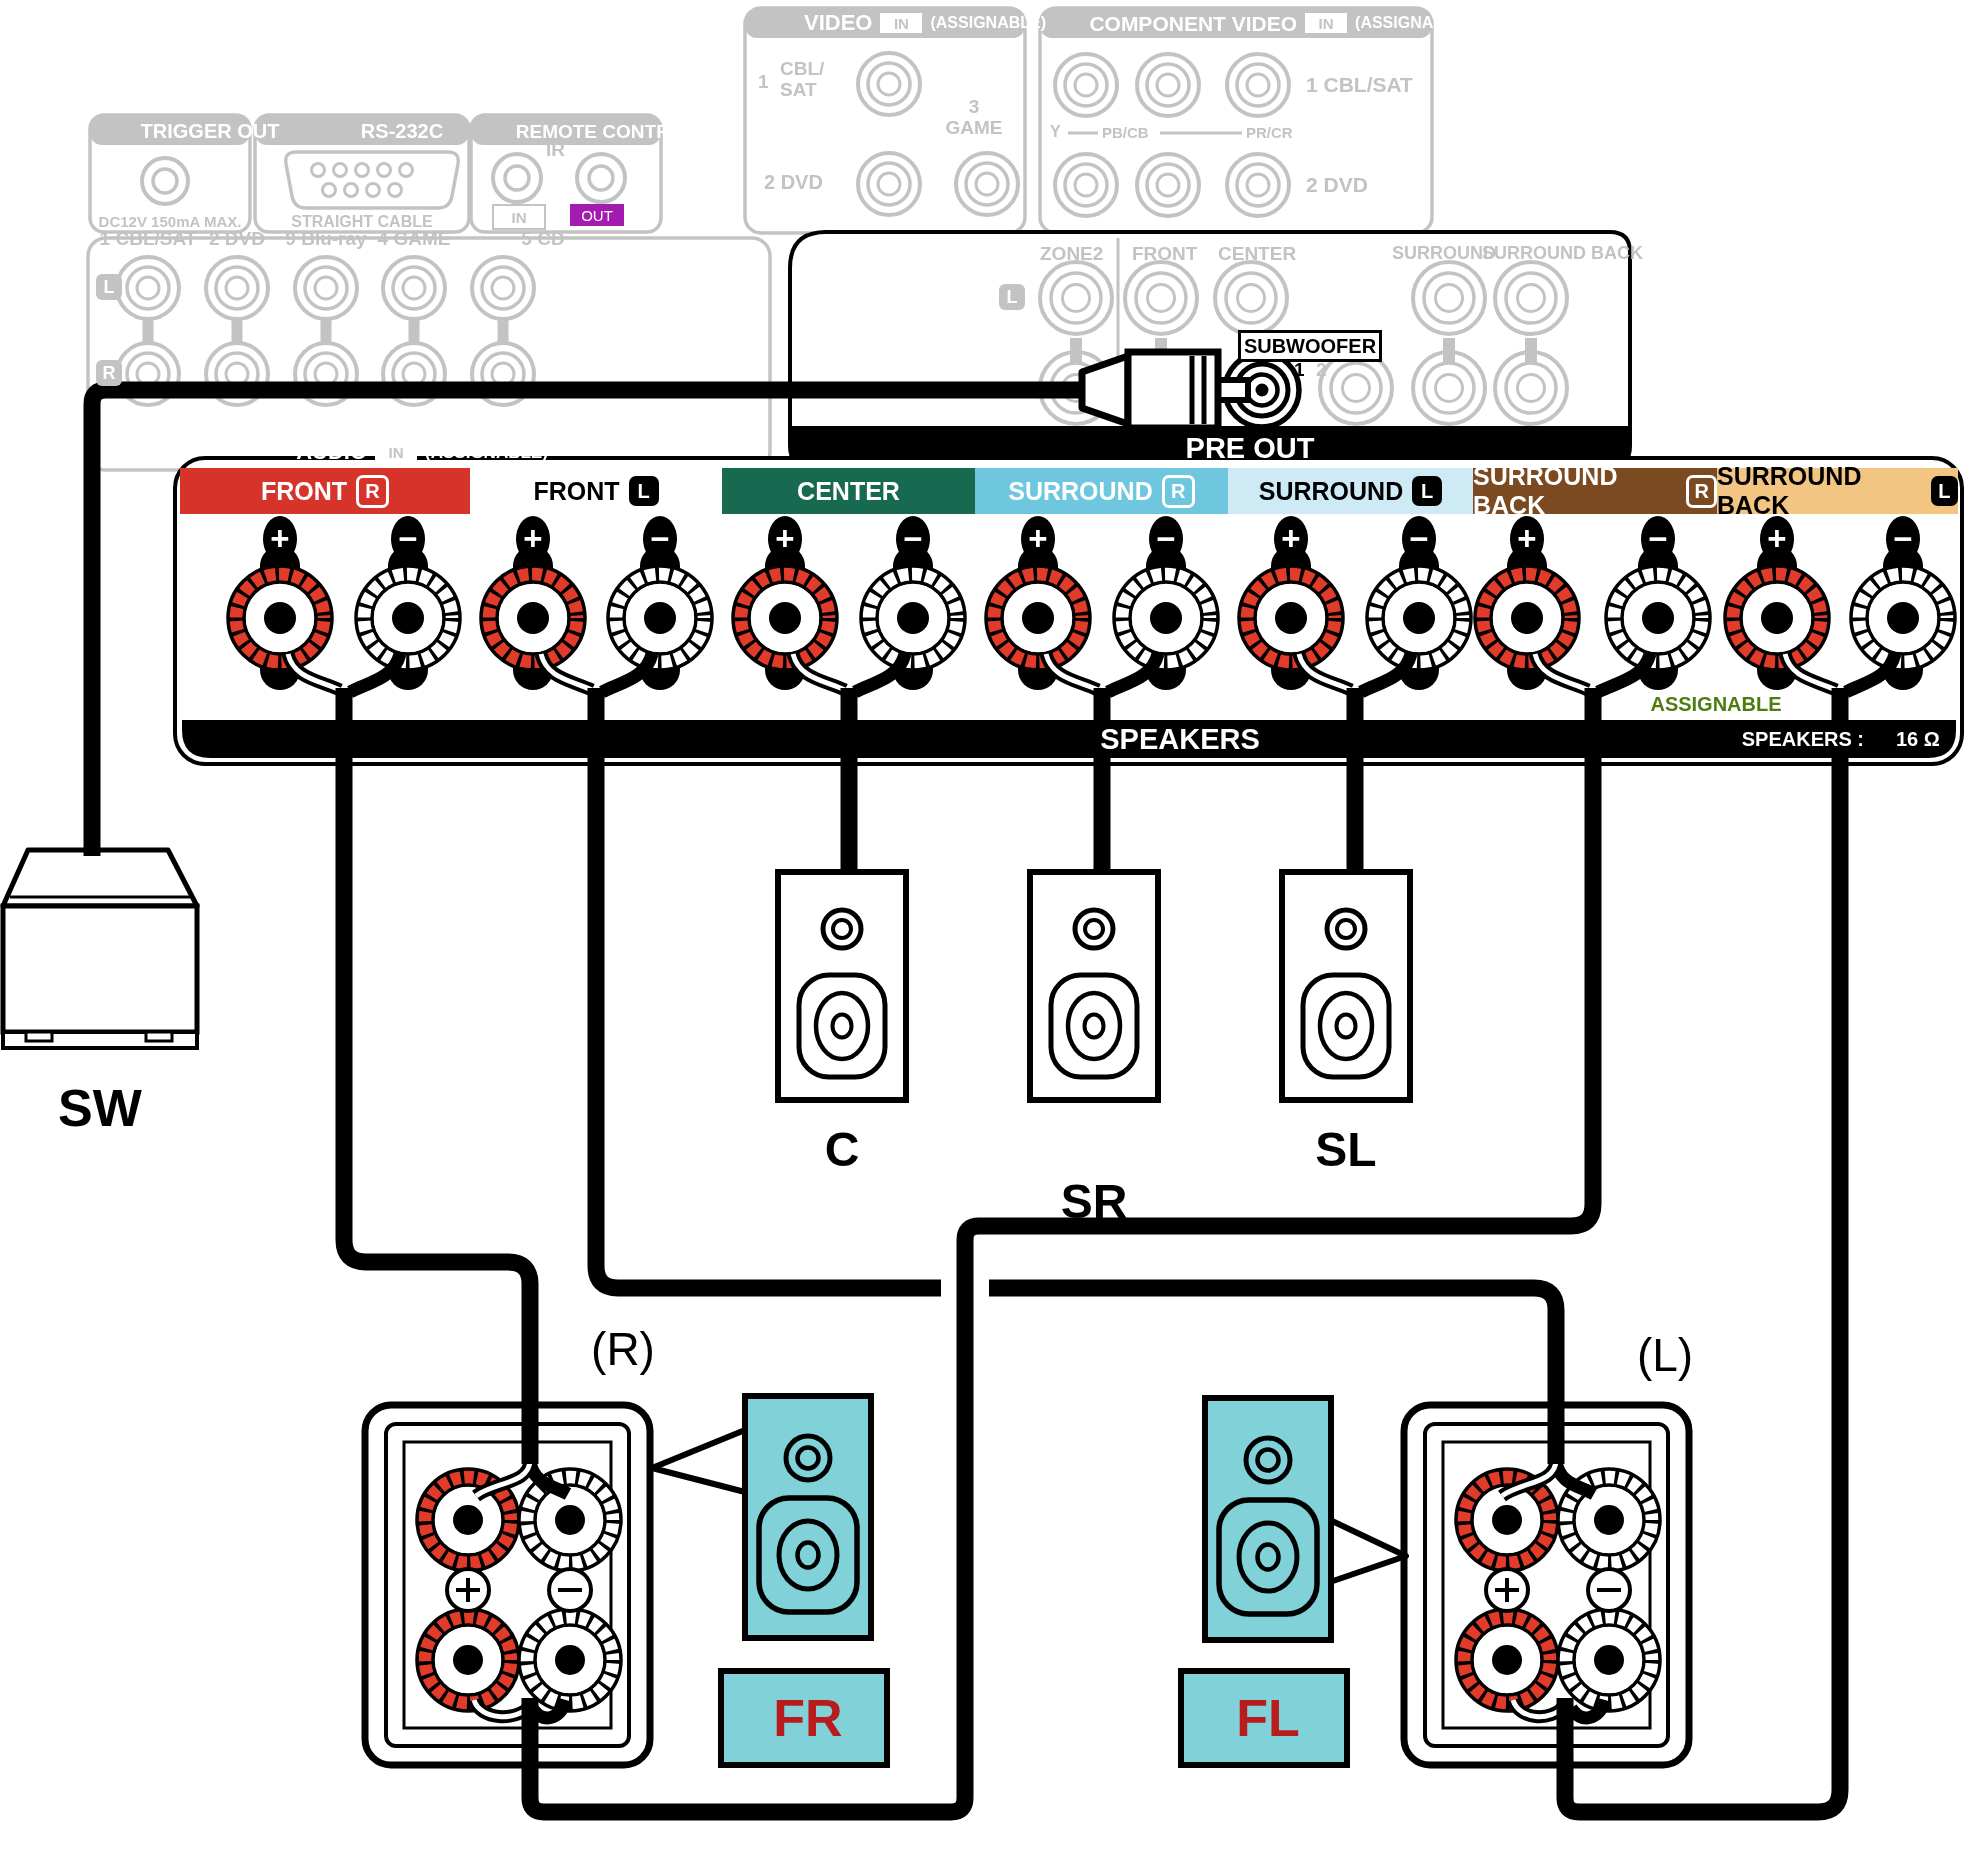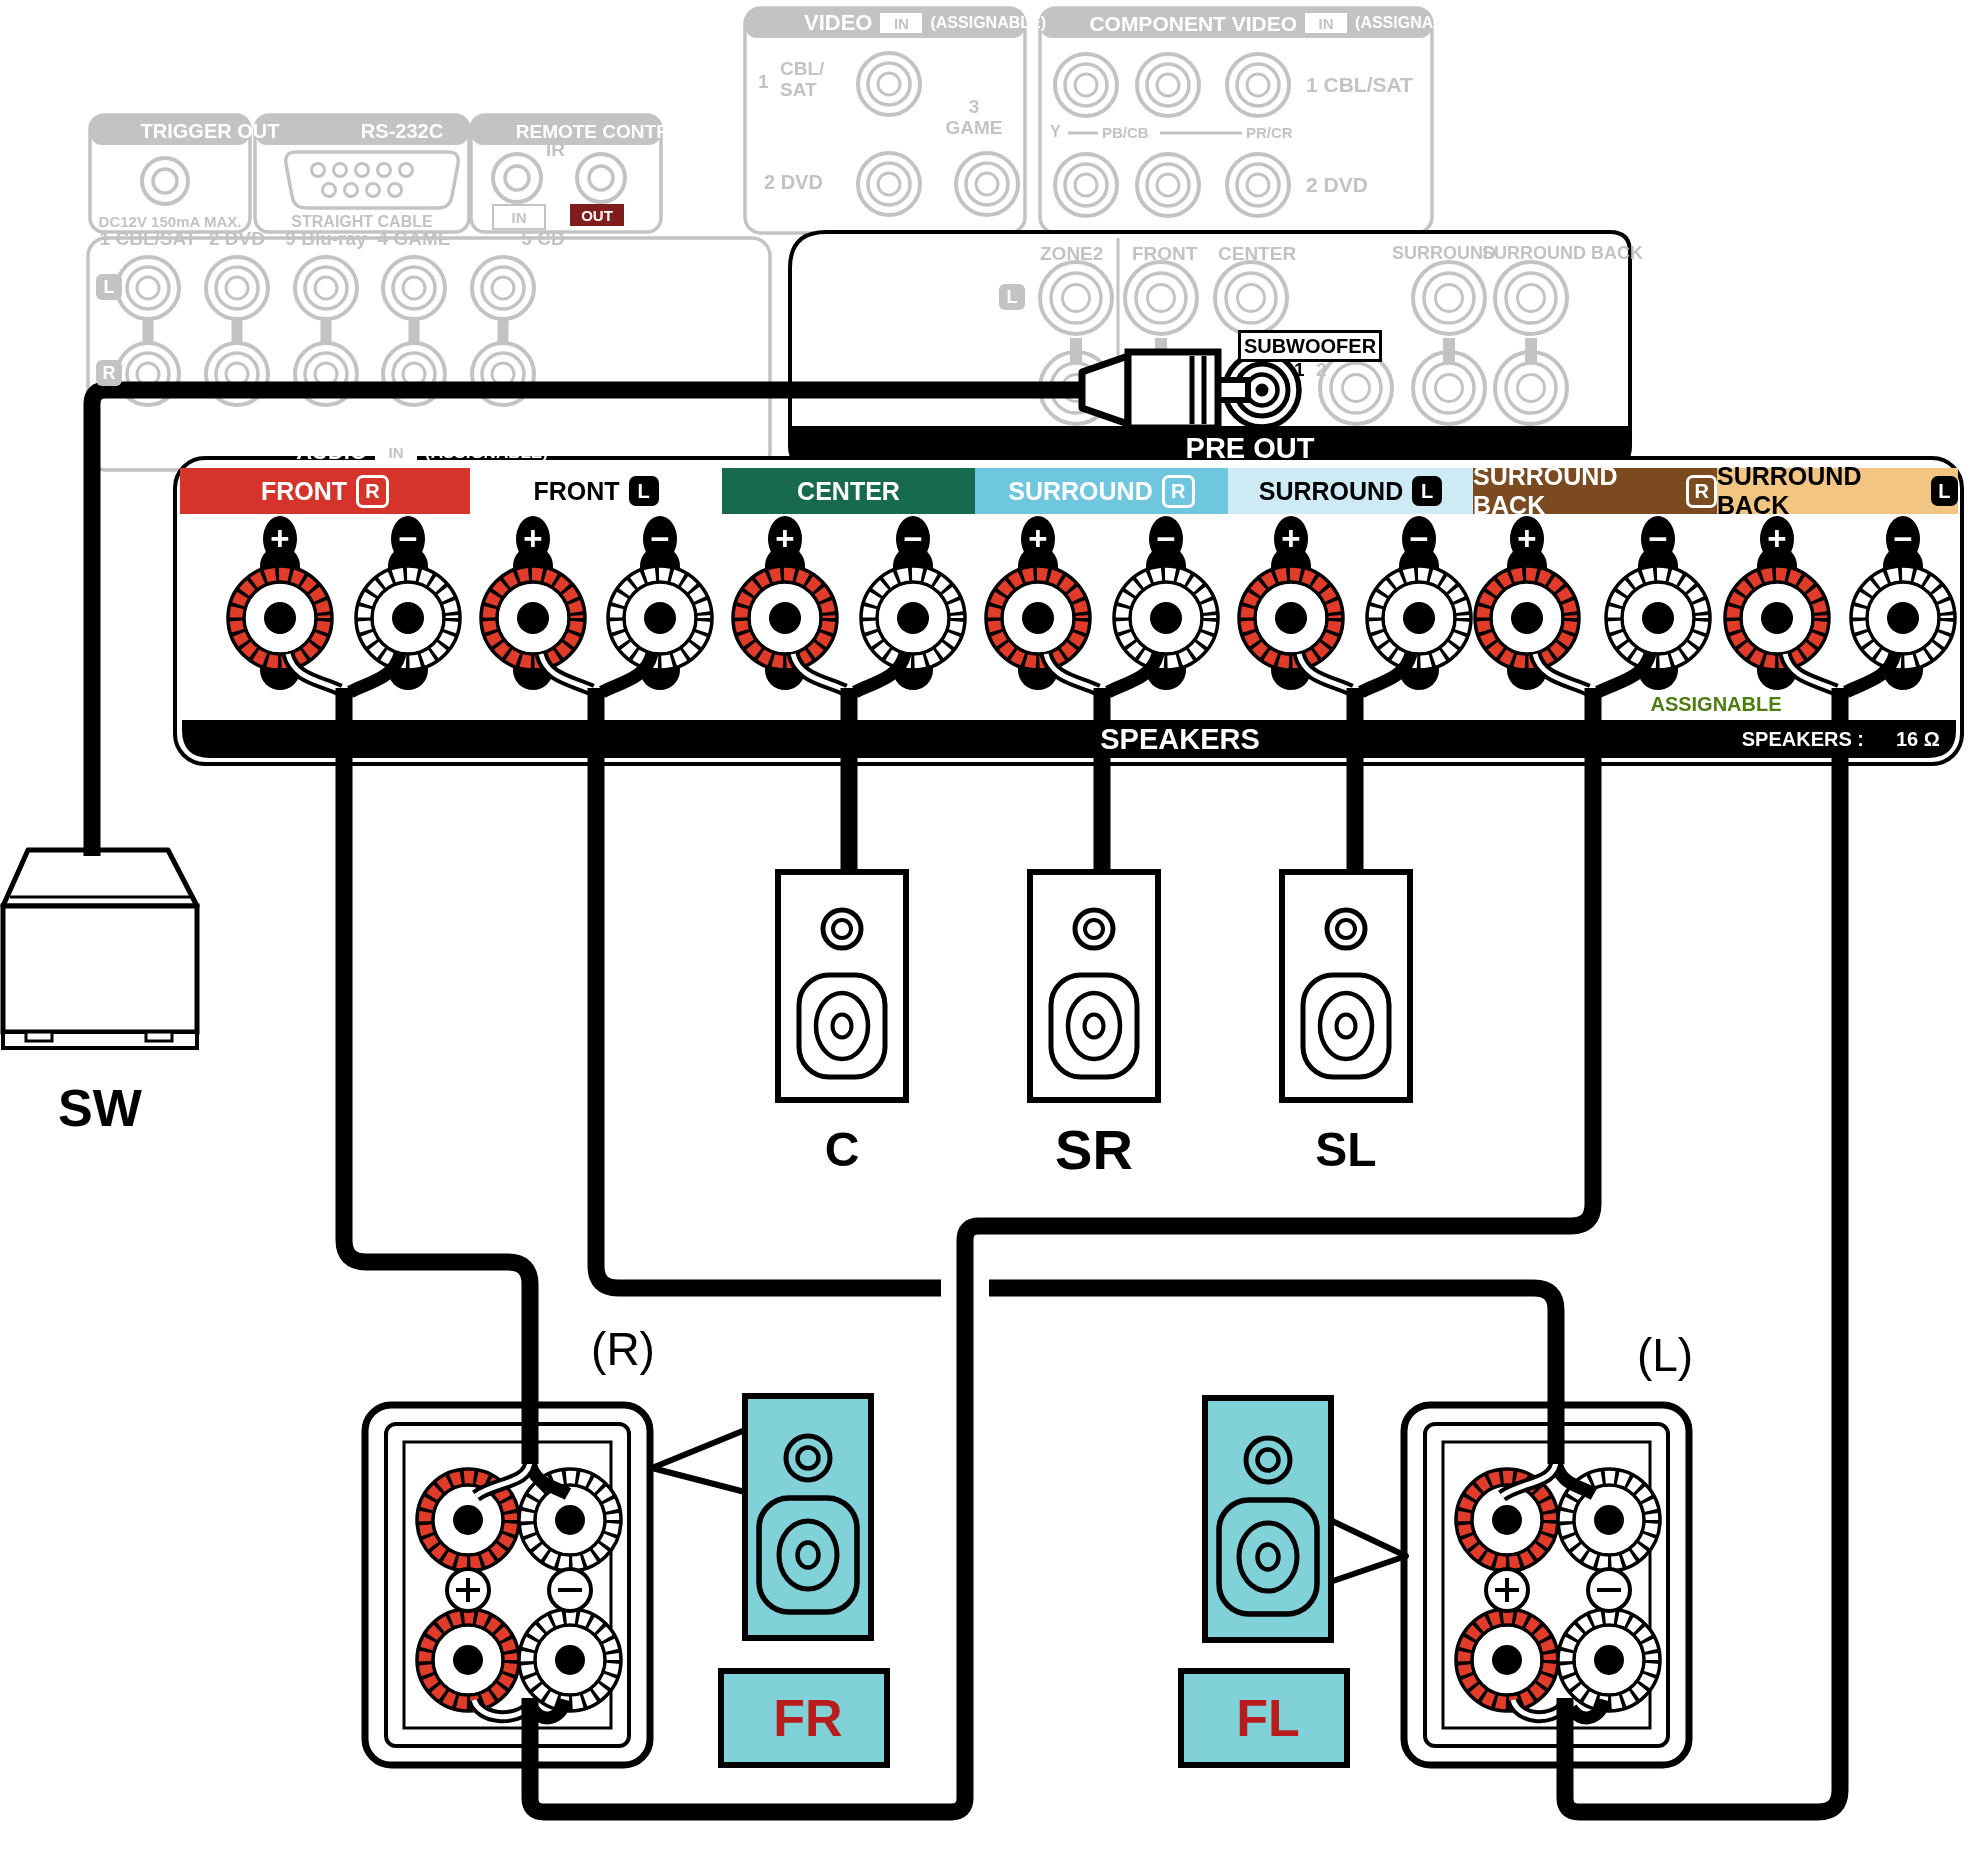--- a/index.html
+++ b/index.html
@@ -12,21 +12,21 @@
   .white{color:#fff;padding-left:40px;}
   .ctr{display:flex;align-items:center;justify-content:center;text-align:center;}
   .tabtxt{font-size:20px;}
   .badge-sq{position:absolute;z-index:3;background:#c3c3c3;color:#fff;border-radius:6px;
             font-weight:bold;font-size:18px;display:flex;align-items:center;justify-content:center;}
   .inbox-outline{display:inline-flex;align-items:center;justify-content:center;
                  border:2.5px solid #c3c3c3;color:#c3c3c3;font-weight:bold;}
   .inbox-white{display:inline-flex;align-items:center;justify-content:center;
                background:#fff;color:#c3c3c3;font-weight:bold;}
   .inbox-fill{display:inline-flex;align-items:center;justify-content:center;
-              background:#7f1d1d;color:#fff;font-weight:bold;}
+              background:#a21caf;color:#fff;font-weight:normal;}
   .hdrflex{display:flex;align-items:center;justify-content:center;gap:8px;}
   .ch{position:absolute;top:468px;height:46px;z-index:3;display:flex;align-items:center;
       justify-content:center;gap:9px;font-size:25px;font-weight:bold;}
   .ch-badge-outline{display:inline-flex;align-items:center;justify-content:center;width:27px;height:27px;
       border:3px solid currentColor;border-radius:7px;font-size:20px;font-weight:bold;}
   .ch-badge-solid{display:inline-flex;align-items:center;justify-content:center;width:30px;height:30px;
       background:#000;color:#fff;border-radius:7px;font-size:20px;font-weight:bold;}
   .pm{position:absolute;top:516px;width:34px;height:46px;background:#000;color:#fff;border-radius:50%;
       z-index:3;display:flex;align-items:center;justify-content:center;font-size:33px;font-weight:bold;}
   .teallab{position:absolute;z-index:3;border:6px solid #000;display:flex;align-items:center;
@@ -515,21 +515,21 @@
   <div class="t b faded" style="left:1316px;top:360px;font-size:19px;">2</div>
   <div class="t b white ctr" style="left:790px;top:434px;width:840px;font-size:29px;">PRE OUT</div>
 
   <div class="t b ctr" style="left:1642px;top:694px;width:148px;font-size:20px;color:#4d7c0f;">ASSIGNABLE</div>
   <div class="t b white ctr" style="left:1010px;top:725px;width:260px;font-size:29px;">SPEAKERS</div>
   <div class="t b white" style="left:1640px;top:729px;width:184px;font-size:20px;text-align:right;">SPEAKERS :</div>
   <div class="t b white" style="left:1856px;top:729px;font-size:20px;">16 Ω</div>
 
   <div class="t b ctr" style="left:30px;top:1082px;width:140px;font-size:52px;color:#000;">SW</div>
   <div class="t b ctr" style="left:778px;top:1126px;width:128px;font-size:48px;color:#000;">C</div>
-  <div class="t b ctr" style="left:1030px;top:1122px;width:128px;font-size:56px;color:#000;">SR</div>
+  <div class="t b ctr" style="left:1030px;top:1178px;width:128px;font-size:48px;color:#000;">SR</div>
   <div class="t b ctr" style="left:1282px;top:1126px;width:128px;font-size:48px;color:#000;">SL</div>
   <div class="t ctr" style="left:568px;top:1326px;width:110px;font-size:46px;color:#000;">(R)</div>
   <div class="t ctr" style="left:1610px;top:1332px;width:110px;font-size:46px;color:#000;">(L)</div>
   <div class="teallab" style="left:718px;top:1668px;width:152px;height:88px;background:#80d2d8;">FR</div>
   <div class="teallab" style="left:1178px;top:1668px;width:152px;height:88px;background:#80d2d8;">FL</div>
 <div class="ch" style="left: 180px; width: 290px; background: rgb(214, 52, 43); color: rgb(255, 255, 255);">
       <span>FRONT</span>
       <span class="ch-badge-outline">R</span>
     </div>
     <div class="ch" style="left: 470px; width: 252px; color: rgb(0, 0, 0);">

